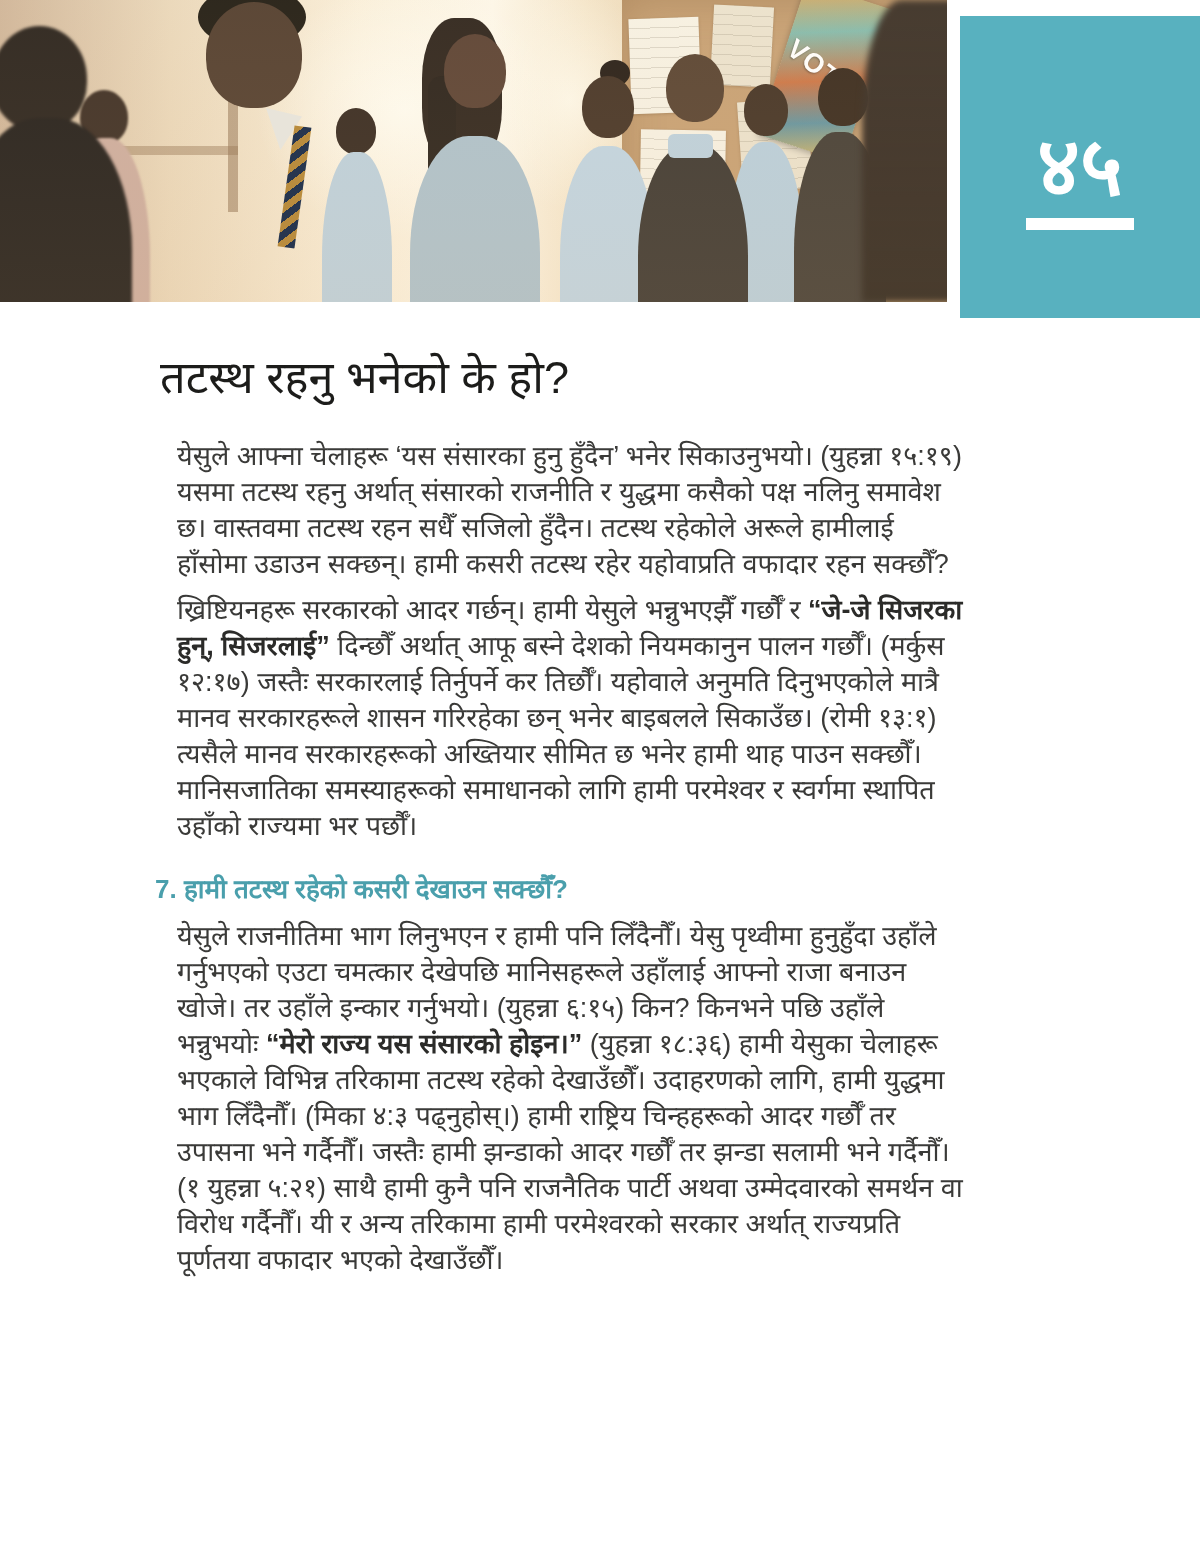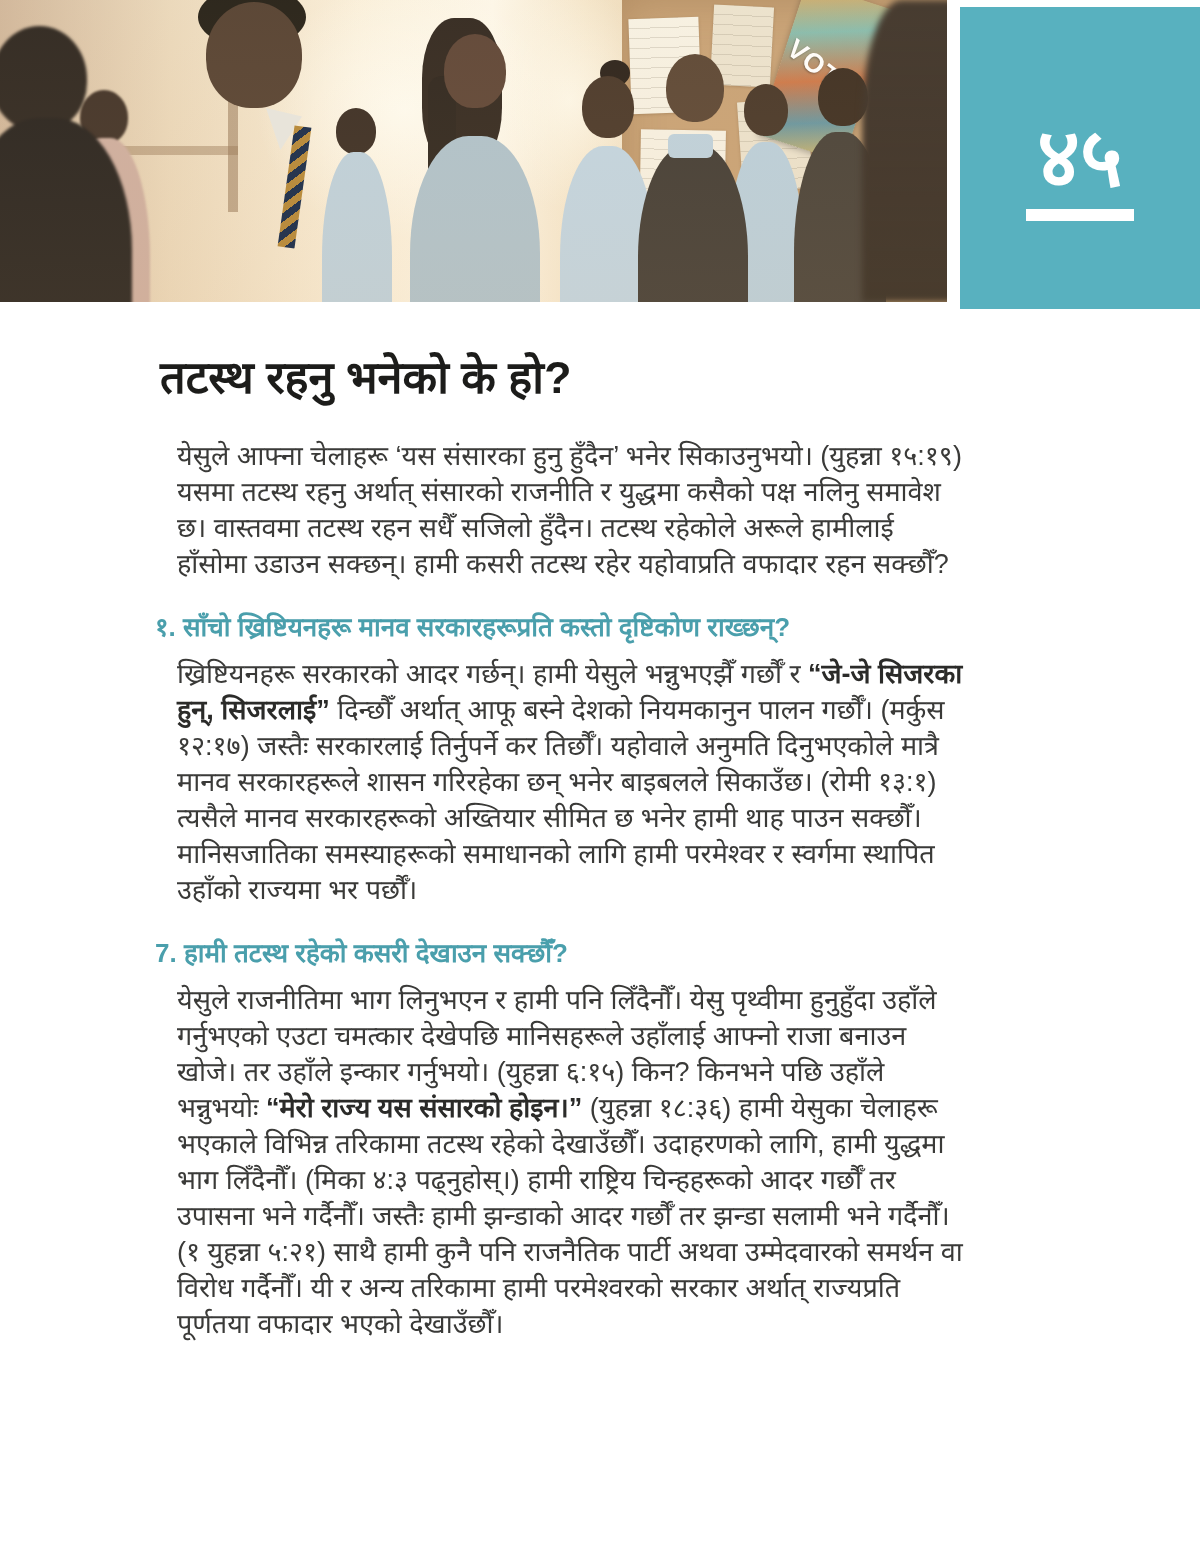--- a/index.html
+++ b/index.html
@@ -92,30 +92,30 @@
   .pa .torso{left:-10px;top:118px;width:170px;height:188px;background:#171310;}
 
   .pj{left:862px;top:0;width:100px;height:302px;filter:blur(3px);}
   .pj .torso{left:0;top:0;width:100px;height:302px;background:linear-gradient(180deg,#33281e 0%,#2a2018 60%,#241c14 100%);border-radius:40% 0 0 0;}
 
   .warm-overlay{position:absolute;left:0;top:0;width:100%;height:100%;pointer-events:none;
     background:linear-gradient(0deg,rgba(240,205,160,.18),rgba(255,240,215,.10));}
 
   
   .page-num-block{
-    position:absolute;left:960px;top:7px;width:240px;height:302px;background:var(--accent);
+    position:absolute;left:960px;top:16px;width:240px;height:302px;background:var(--accent);
     display:flex;flex-direction:column;align-items:center;justify-content:center;
     padding-top:22px;box-sizing:border-box;
   }
   .page-num{color:#ffffff;font-size:82px;font-weight:bold;line-height:1;}
   .page-num-rule{width:108px;height:12px;background:#ffffff;margin-top:10px;}
 
   
   .content{position:absolute;left:160px;top:350px;width:810px;color:#3a3a38;}
-  .title{font-size:45px;line-height:1.25;font-weight:700;color:#1c1c1a;margin:0 0 32px 0;}
+  .title{font-size:45px;line-height:1.25;font-weight:400;color:#1c1c1a;margin:0 0 32px 0;}
   .para{margin:0 0 0 17px;width:789px;font-size:27px;line-height:36px;}
   .para b{font-weight:700;color:#2b2b29;}
   .intro{margin-bottom:10px;}
   .q-heading{margin:28px 0 12px -5px;font-size:26px;line-height:34px;font-weight:700;color:var(--heading);}
 </style>
 </head>
 <body>
 
 <div class="page" style="--accent: #58b1bf; --heading: #4a9fac;">
 
@@ -193,20 +193,19 @@
   <div class="page-num-block">
     <div class="page-num">४५</div>
     <div class="page-num-rule"></div>
   </div>
 
   <div class="content">
     <h1 class="title">तटस्थ रहनु भनेको के हो?</h1>
 
     <p class="para intro">येसुले आफ्ना चेलाहरू ‘यस संसारका हुनु हुँदैन’ भनेर सिकाउनुभयो। (युहन्ना १५:१९) यसमा तटस्थ रहनु अर्थात् संसारको राजनीति र युद्धमा कसैको पक्ष नलिनु समावेश छ। वास्तवमा तटस्थ रहन सधैँ सजिलो हुँदैन। तटस्थ रहेकोले अरूले हामीलाई हाँसोमा उडाउन सक्छन्। हामी कसरी तटस्थ रहेर यहोवाप्रति वफादार रहन सक्छौँ?</p>
 
-    <h2 class="q-heading">१. साँचो ख्रिष्टियनहरू मानव सरकारहरूप्रति कस्तो दृष्टिकोण राख्छन्?</h2>
     <p class="para"><span>ख्रिष्टियनहरू सरकारको आदर गर्छन्। हामी येसुले भन्नुभएझैँ गर्छौँ र </span><b>“जे-जे सिजरका हुन्, सिजरलाई”</b><span> दिन्छौँ अर्थात् आफू बस्ने देशको नियमकानुन पालन गर्छौँ। (मर्कुस १२:१७) जस्तैः सरकारलाई तिर्नुपर्ने कर तिर्छौँ। यहोवाले अनुमति दिनुभएकोले मात्रै मानव सरकारहरूले शासन गरिरहेका छन् भनेर बाइबलले सिकाउँछ। (रोमी १३:१) त्यसैले मानव सरकारहरूको अख्तियार सीमित छ भनेर हामी थाह पाउन सक्छौँ। मानिसजातिका समस्याहरूको समाधानको लागि हामी परमेश्वर र स्वर्गमा स्थापित उहाँको राज्यमा भर पर्छौँ।</span></p>
 
     <h2 class="q-heading">7. हामी तटस्थ रहेको कसरी देखाउन सक्छौँ?</h2>
     <p class="para"><span>येसुले राजनीतिमा भाग लिनुभएन र हामी पनि लिँदैनौँ। येसु पृथ्वीमा हुनुहुँदा उहाँले गर्नुभएको एउटा चमत्कार देखेपछि मानिसहरूले उहाँलाई आफ्नो राजा बनाउन खोजे। तर उहाँले इन्कार गर्नुभयो। (युहन्ना ६:१५) किन? किनभने पछि उहाँले भन्नुभयोः </span><b>“मेरो राज्य यस संसारको होइन।”</b><span> (युहन्ना १८:३६) हामी येसुका चेलाहरू भएकाले विभिन्न तरिकामा तटस्थ रहेको देखाउँछौँ। उदाहरणको लागि, हामी युद्धमा भाग लिँदैनौँ। (मिका ४:३ पढ्नुहोस्।) हामी राष्ट्रिय चिन्हहरूको आदर गर्छौँ तर उपासना भने गर्दैनौँ। जस्तैः हामी झन्डाको आदर गर्छौँ तर झन्डा सलामी भने गर्दैनौँ। (१ युहन्ना ५:२१) साथै हामी कुनै पनि राजनैतिक पार्टी अथवा उम्मेदवारको समर्थन वा विरोध गर्दैनौँ। यी र अन्य तरिकामा हामी परमेश्वरको सरकार अर्थात् राज्यप्रति पूर्णतया वफादार भएको देखाउँछौँ।</span></p>
   </div>
 
 </div>
 
 </body></html>

